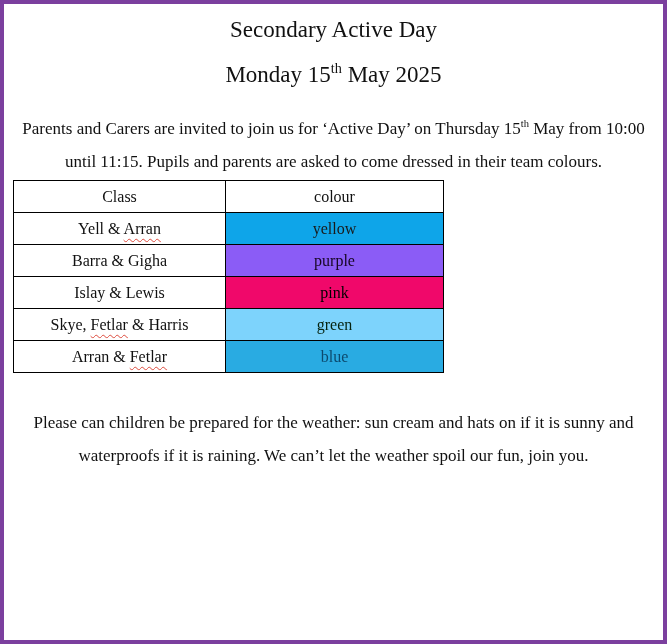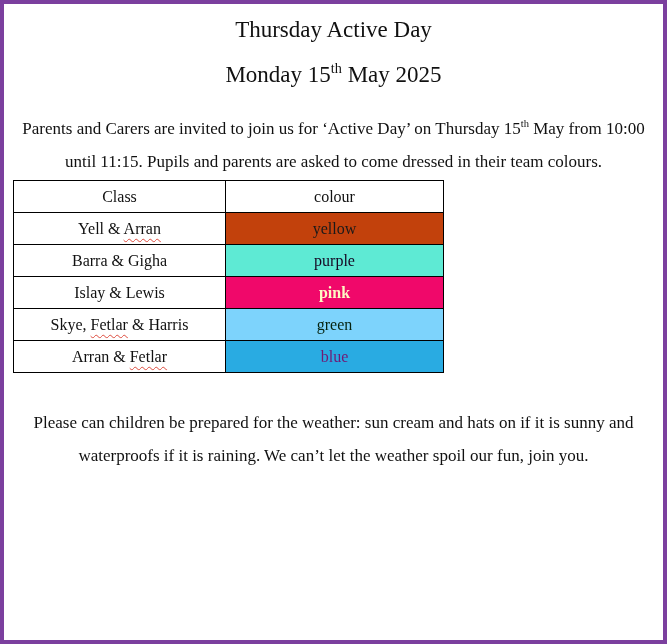--- a/index.html
+++ b/index.html
@@ -82,51 +82,51 @@
   }
   .flagged:empty { text-decoration: none; }
 </style>
 </head>
 <body>
 
 <div class="frame-outer"></div>
 <div class="frame-inner">
   <div class="content">
 
-    <h1 class="doc-title">Thursday Active Day</h1>
+    <h1 class="doc-title">Secondary Active Day</h1>
 
     <h2 class="doc-date"><span>Monday 15</span><sup>th</sup><span> May 2025</span></h2>
 
     <p class="para"><span>Parents and Carers are invited to join us for ‘Active Day’ on Thursday 15</span><sup>th</sup><span> May from 10:00 until 11:15. Pupils and parents are asked to come dressed in their team colours.</span></p>
 
     <table class="team-table">
       <tbody>
           <tr>
         <th class="col-class">Class</th>
         <th class="col-colour">colour</th>
       </tr>
       <tr>
         <td class="col-class"><span>Yell &amp; </span><span class="flagged">Arran</span><span></span></td>
-        <td class="col-colour" style="background-color: #c2410c; color: rgb(26, 26, 26);"><span>yellow</span></td>
+        <td class="col-colour" style="background-color: #0ea5e9; color: rgb(26, 26, 26);"><span>yellow</span></td>
       </tr>
       <tr>
         <td class="col-class"><span>Barra &amp; Gigha</span><span class="flagged"></span><span></span></td>
-        <td class="col-colour" style="background-color: #5eead4; color: rgb(22, 6, 34);"><span>purple</span></td>
+        <td class="col-colour" style="background-color: #8b5cf6; color: rgb(22, 6, 34);"><span>purple</span></td>
       </tr>
       <tr>
         <td class="col-class"><span>Islay &amp; Lewis</span><span class="flagged"></span><span></span></td>
-        <td class="col-colour" style="background-color: rgb(240, 8, 106); color: #fef9c3; font-weight: bold;"><span>pink</span></td>
+        <td class="col-colour" style="background-color: rgb(240, 8, 106); color: #000000;"><span>pink</span></td>
       </tr>
       <tr>
         <td class="col-class"><span>Skye, </span><span class="flagged">Fetlar</span><span> &amp; Harris</span></td>
         <td class="col-colour" style="background-color: #7dd3fc; color: rgb(6, 35, 15);"><span>green</span></td>
       </tr>
       <tr>
         <td class="col-class"><span>Arran &amp; </span><span class="flagged">Fetlar</span><span></span></td>
-        <td class="col-colour" style="background-color: rgb(41, 171, 226); color: #701a75;"><span>blue</span></td>
+        <td class="col-colour" style="background-color: rgb(41, 171, 226); color: #0c4a6e;"><span>blue</span></td>
       </tr>
     </tbody>
       </table>
 
     <p class="para para-bottom">Please can children be prepared for the weather: sun cream and hats on if it is sunny and waterproofs if it is raining. We can’t let the weather spoil our fun, join you.</p>
 
   </div>
 </div>
 
 </body></html>

